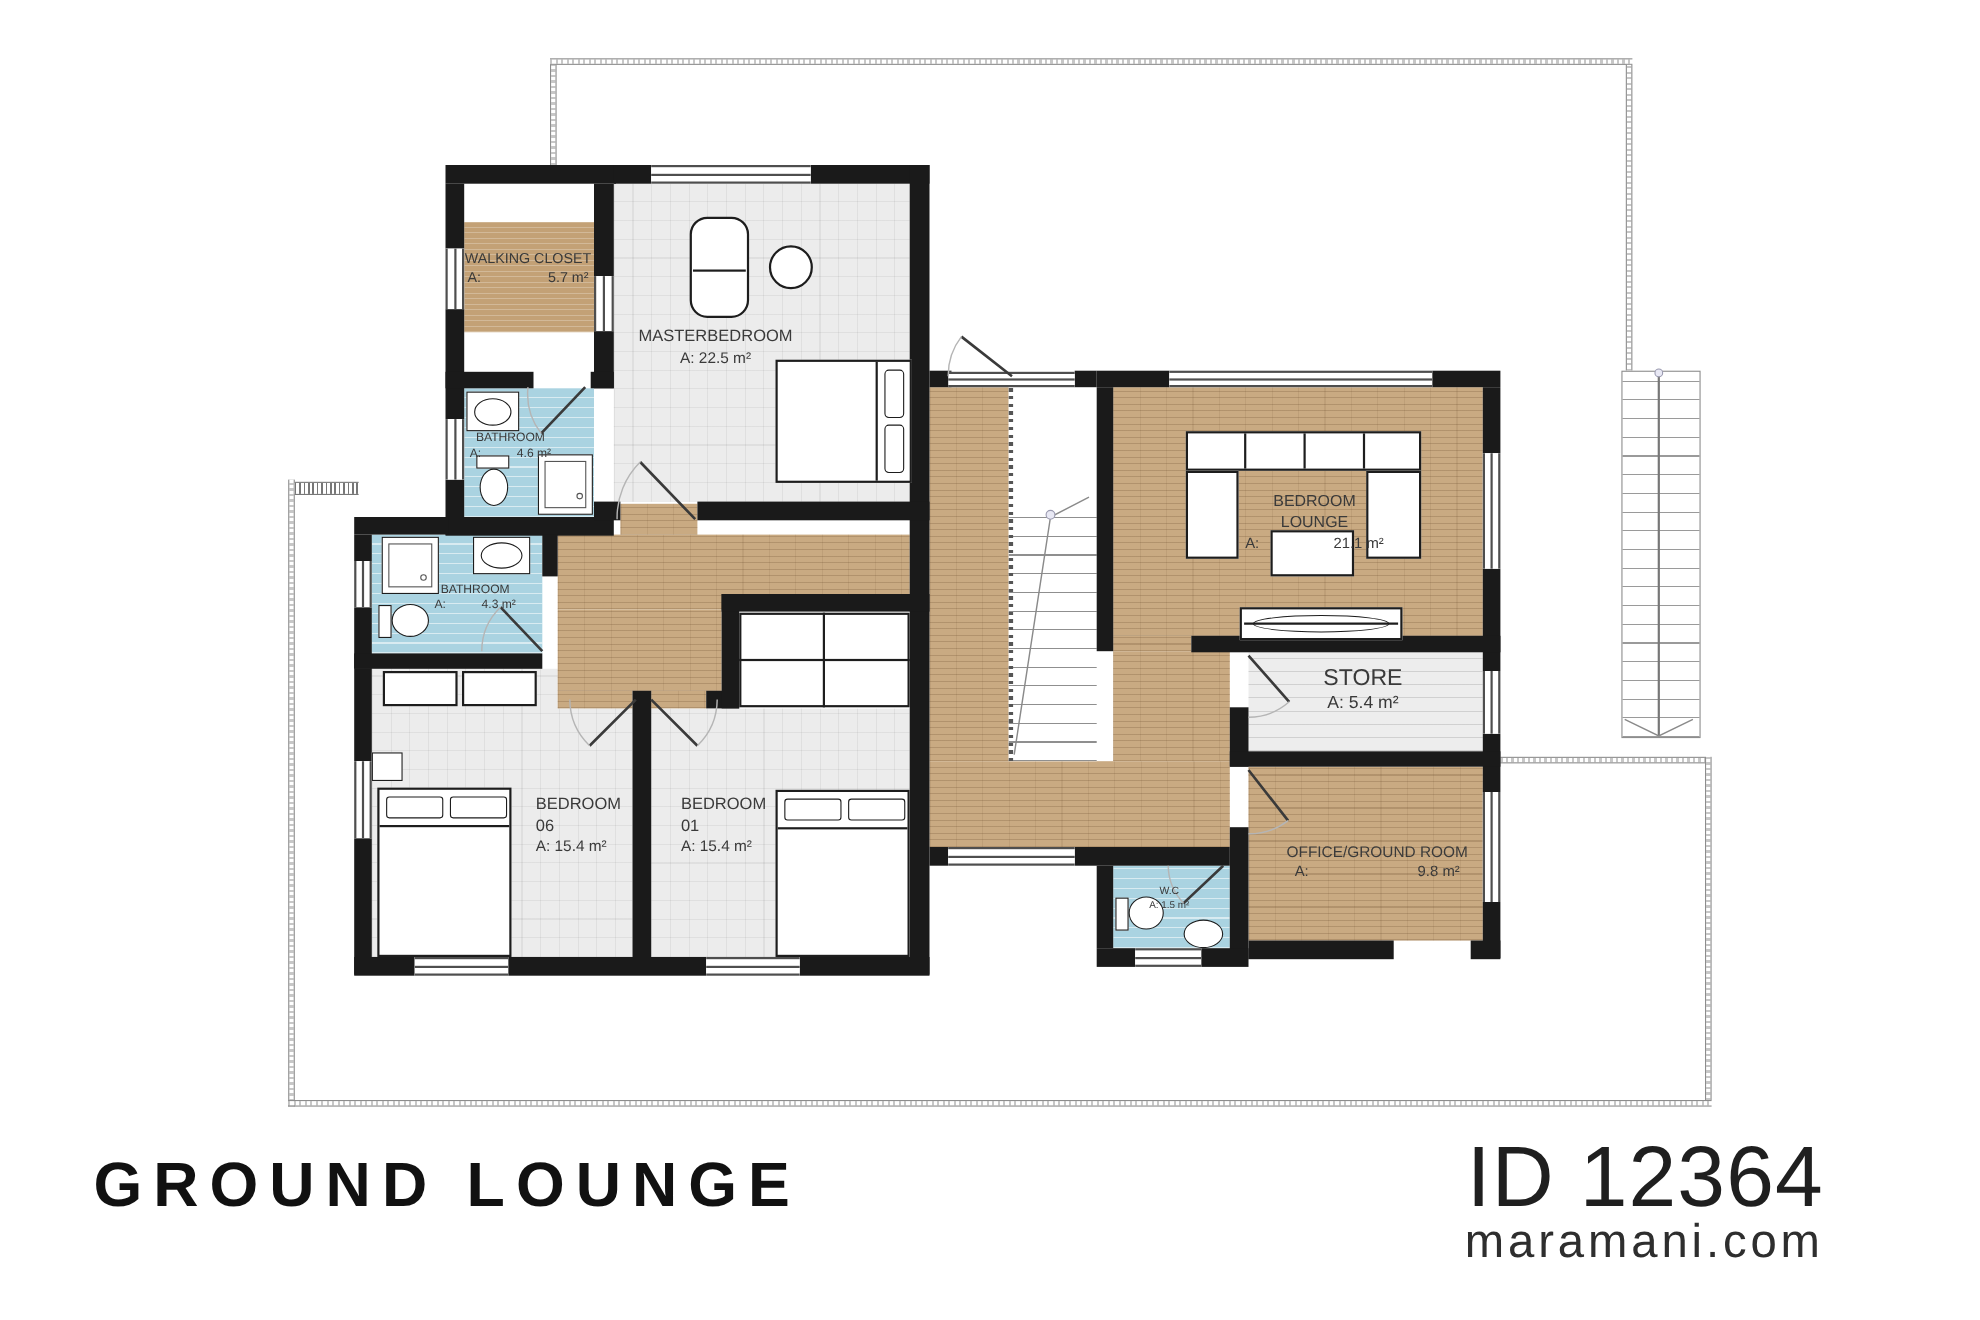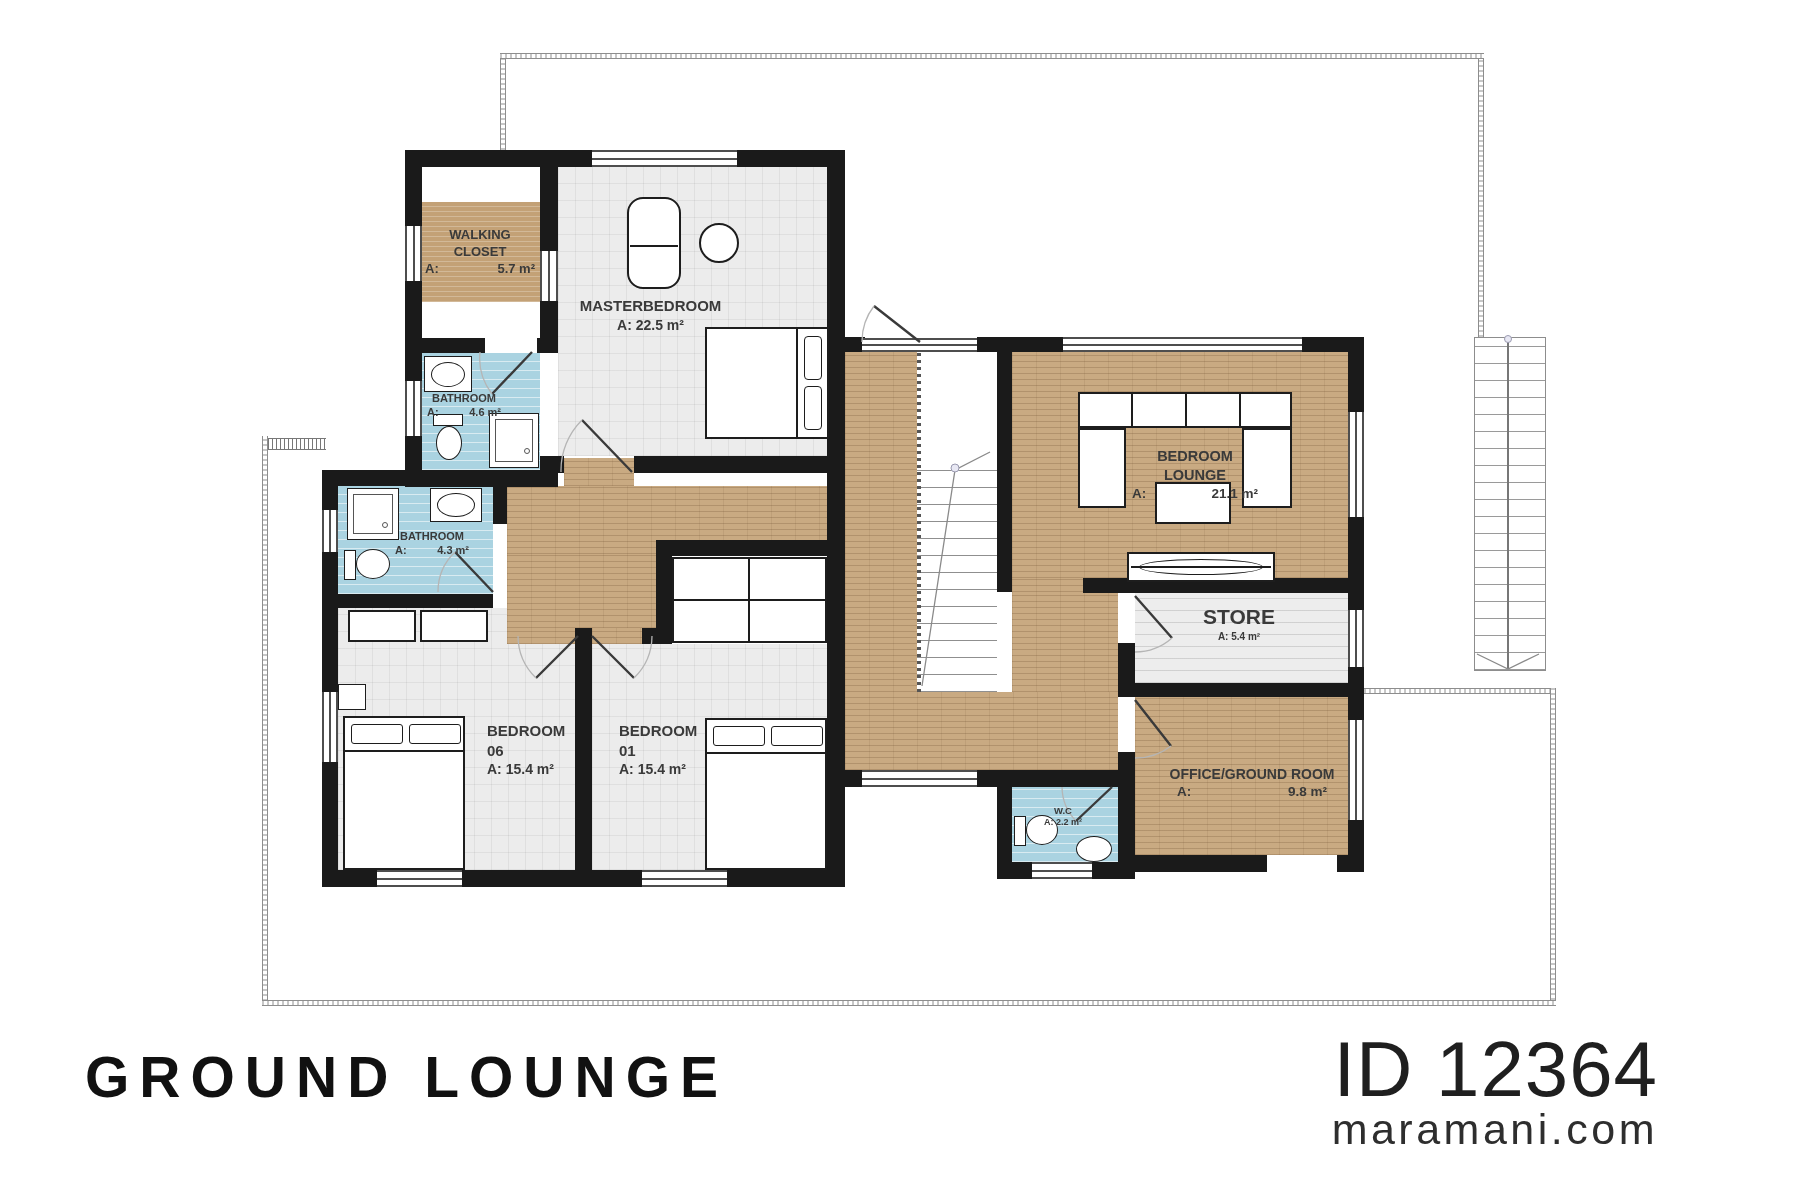--- a/index.html
+++ b/index.html
@@ -35,21 +35,21 @@
     background:repeating-linear-gradient(90deg,#c7c7c7 0 2px,#fff 2px 5px)}
   .deckV{position:absolute;box-sizing:border-box;width:6px;border-left:1px solid #8d8d8d;border-right:1px solid #8d8d8d;
     background:repeating-linear-gradient(0deg,#c7c7c7 0 2px,#fff 2px 5px)}
   .hatch{position:absolute;box-sizing:border-box;border-top:1px solid #777;border-bottom:1px solid #777;
     background:repeating-linear-gradient(90deg,#777 0 1.5px,#fff 1.5px 4px)}
   .stw{position:absolute;background:#fff}
   .sttr{position:absolute;background-image:repeating-linear-gradient(0deg,#8f8f8f 0 1px,rgba(0,0,0,0) 1px 17px)}
   .rail{position:absolute;width:4px;background:repeating-linear-gradient(0deg,#555 0 3px,rgba(0,0,0,0) 3px 7px)}
   .ext{position:absolute;box-sizing:border-box;border:1px solid #8d8d8d;background-color:#fff;
     background-image:repeating-linear-gradient(0deg,#9a9a9a 0 1px,rgba(0,0,0,0) 1px 17px)}
-  .rl{position:absolute;color:#3a3a3a;font-weight:bold;line-height:1.3}
+  .rl{position:absolute;color:#3a3a3a;font-weight:normal;line-height:1.3}
   .ctr{text-align:center}
   svg.overlay{position:absolute;left:0;top:0;pointer-events:none}
 </style>
 </head>
 <body>
 
 <div class="deckH" style="left:500px;top:53px;width:984px"></div>
 <div class="deckV" style="left:500px;top:59px;height:91px"></div>
 <div class="deckV" style="left:1478px;top:59px;height:278px"></div>
 <div class="deckV" style="left:262px;top:436px;height:570px"></div>
@@ -268,37 +268,37 @@
 <div class="rl" style="left:1128px;top:447px;width:134px;font-size:14.5px">
   <div class="ctr">BEDROOM LOUNGE</div>
   <div style="display:flex;justify-content:space-between;padding:0 4px;font-size:13.5px">
     <span>A:</span>
     <span>21.1 m²</span>
   </div>
 </div>
 
 <div class="rl ctr" style="left:1160px;top:603px;width:158px;font-size:21px">
   <div>STORE</div>
-  <div style="font-size:10px">
+  <div style="font-size:16px">
     <span>A:</span>
     <span>5.4 m²</span>
   </div>
 </div>
 
 <div class="rl" style="left:1166px;top:765px;width:172px;font-size:14px">
   <div class="ctr">OFFICE/GROUND ROOM</div>
   <div style="display:flex;justify-content:space-between;width:150px;margin:0 auto;font-size:13.5px">
     <span>A:</span>
     <span>9.8 m²</span>
   </div>
 </div>
 
 <div class="rl ctr" style="left:1028px;top:805px;width:70px;font-size:9.5px">
   <div>W.C</div>
   <div style="font-size:9px">
     <span>A:</span>
-    <span>2.2 m²</span>
+    <span>1.5 m²</span>
   </div>
 </div>
 
 <div class="ab" style="left:85px;top:1044px;font-size:57px;font-weight:bold;letter-spacing:10px;color:#111">GROUND LOUNGE</div>
 <div class="ab" style="left:1100px;top:1030px;width:558px;text-align:right;font-size:78px;font-weight:200;letter-spacing:1px;color:#1f1f1f;line-height:1">ID 12364</div>
 <div class="ab" style="left:1100px;top:1108px;width:558px;text-align:right;font-size:43px;font-weight:200;letter-spacing:3.5px;color:#2e2e2e;line-height:1">maramani.com</div>
 
 </body></html>

